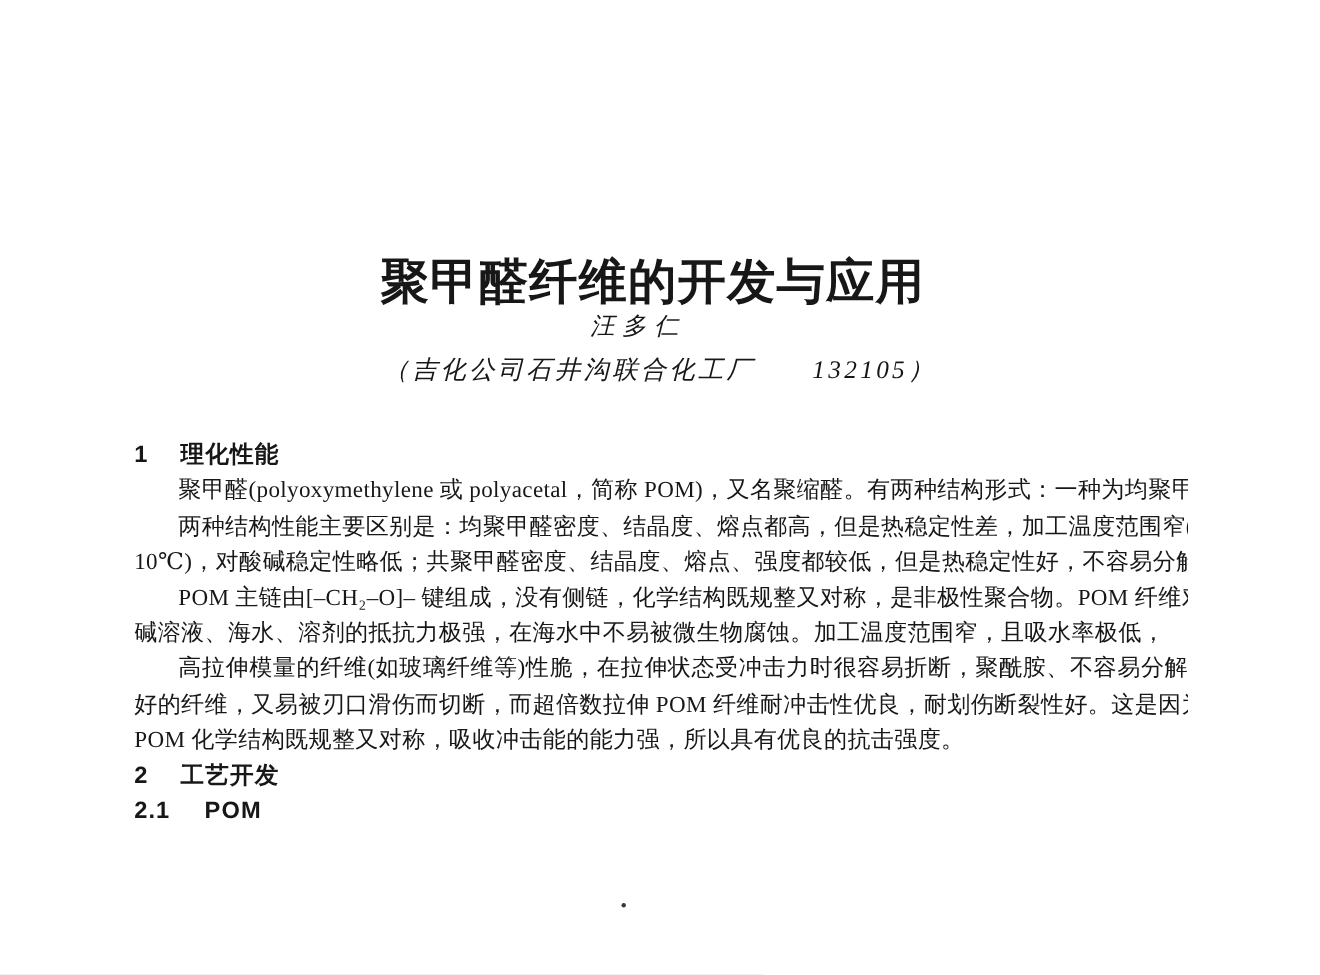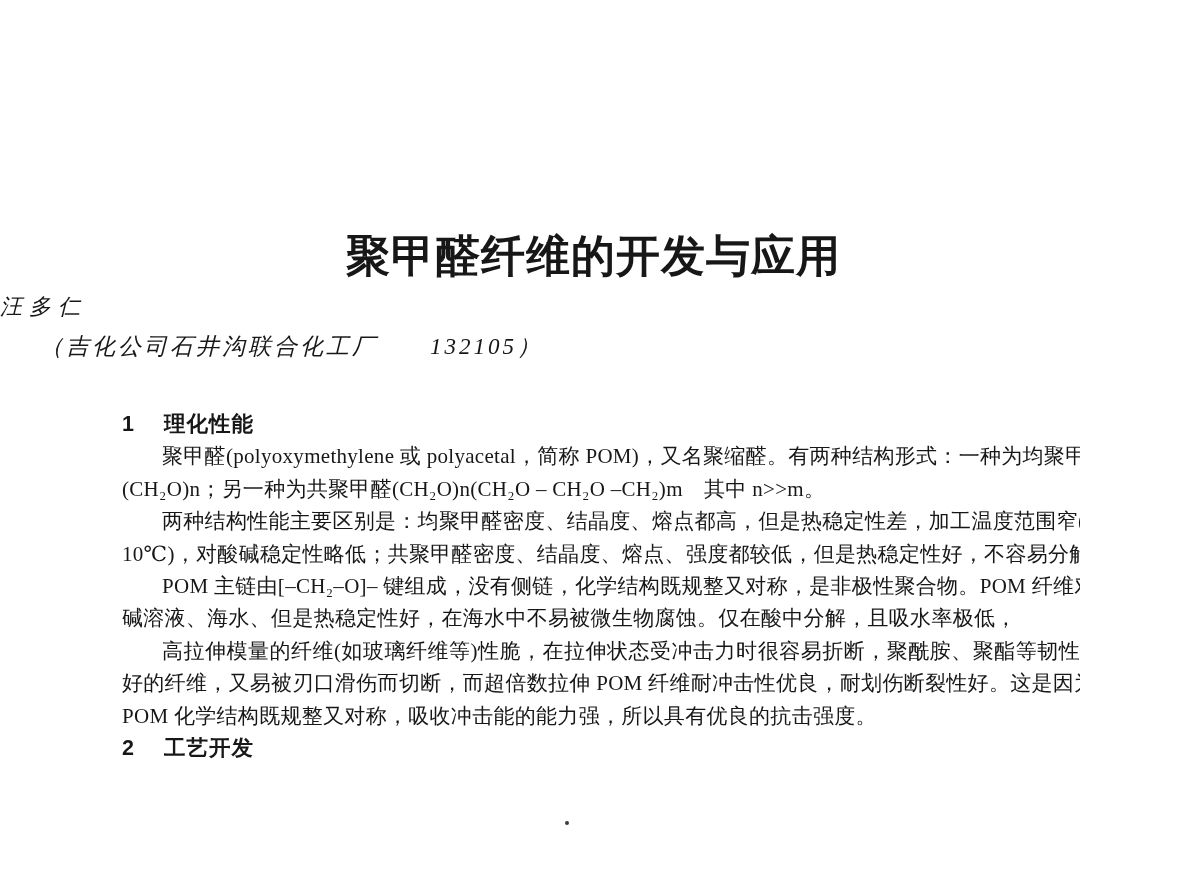--- a/index.html
+++ b/index.html
@@ -18,40 +18,40 @@
     top: 198px;
     font-size: 44px;
     font-weight: bold;
     letter-spacing: 1px;
     white-space: nowrap;
     font-family: Liberation Serif, serif;
   }
   .byline {
     position: absolute;
     left: 0;
-    top: 292px;
+    top: 282px;
     width: 1160px;
-    text-align: left;
+    text-align: center;
   }
   .author-name {
     font-size: 22px;
     letter-spacing: 7px;
     font-style: italic;
   }
   .author-affiliation {
     margin-top: 9px;
     font-size: 23px;
     letter-spacing: 3px;
     font-style: italic;
     padding-left: 40px;
   }
   .flow {
     position: absolute;
     left: 122px;
-    top: 408px;
+    top: 397px;
     width: 958px;
     font-size: 21px;
     line-height: 32.4px;
     letter-spacing: 0.3px;
   }
   .line {
     box-sizing: border-box;
     white-space: nowrap;
     overflow: hidden;
     height: 32.4px;
@@ -95,31 +95,33 @@
     <div class="author-affiliation">（吉化公司石井沟联合化工厂　　132105）</div>
   </div>
 
   <div class="flow">
 
     <div class="line heading">
       <span class="num">1</span><span>理化性能</span>
     </div>
 
     <div class="line indent fill">聚甲醛(polyoxymethylene 或 polyacetal，简称 POM)，又名聚缩醛。有两种结构形式：一种为均聚甲醛</div>
-    <div class="line">(CH₂O)n；另一种为共聚甲醛(CH₂O)n(CH₂O – CH₂O –CH₂)m　其中 n&gt;&gt;m。</div>
     <div class="line indent fill">两种结构性能主要区别是：均聚甲醛密度、结晶度、熔点都高，但是热稳定性差，加工温度范围窄(约</div>
     <div class="line fill">10℃)，对酸碱稳定性略低；共聚甲醛密度、结晶度、熔点、强度都较低，但是热稳定性好，不容易分解，加</div>
     <div class="line indent fill">POM 主链由[–CH₂–O]– 键组成，没有侧链，化学结构既规整又对称，是非极性聚合物。POM 纤维对</div>
-    <div class="line">碱溶液、海水、但是热稳定性好，在海水中不易被微生物腐蚀。仅在酸中分解，且吸水率极低，</div>
-    <div class="line indent fill">高拉伸模量的纤维(如玻璃纤维等)性脆，在拉伸状态受冲击力时很容易折断，聚酰胺、聚酯等韧性</div>
+    <div class="line">碱溶液、海水、溶剂的抵抗力极强，在海水中不易被微生物腐蚀。加工温度范围窄，且吸水率极低，</div>
+    <div class="line indent fill">高拉伸模量的纤维(如玻璃纤维等)性脆，在拉伸状态受冲击力时很容易折断，聚酰胺、不容易分解</div>
     <div class="line fill">好的纤维，又易被刃口滑伤而切断，而超倍数拉伸 POM 纤维耐冲击性优良，耐划伤断裂性好。这是因为</div>
     <div class="line">POM 化学结构既规整又对称，吸收冲击能的能力强，所以具有优良的抗击强度。</div>
 
     <div class="line heading">
       <span class="num">2</span><span>工艺开发</span>
     </div>
 
+    <div class="line heading">
+      <span class="num wide">2.1</span><span>POM</span>
+    </div>
 
   </div>
 
   <div class="scan-dot"></div>
 
 </div>
 
 </body></html>

